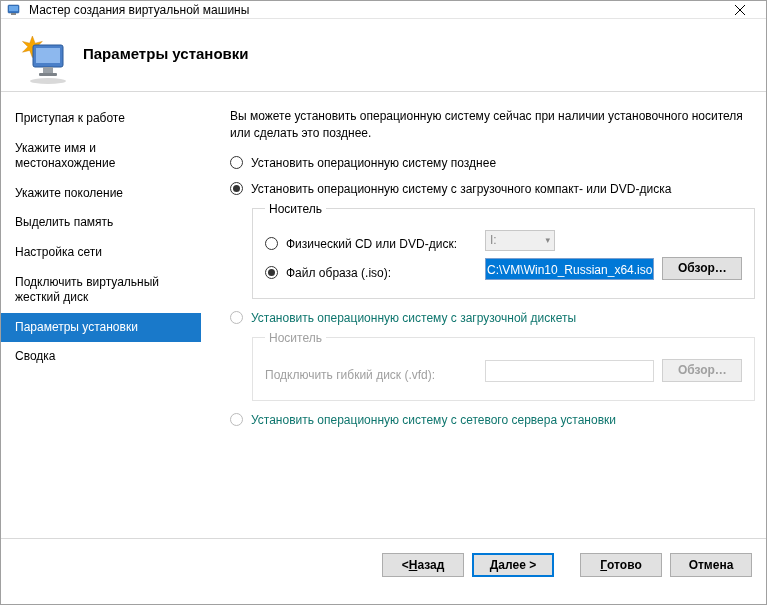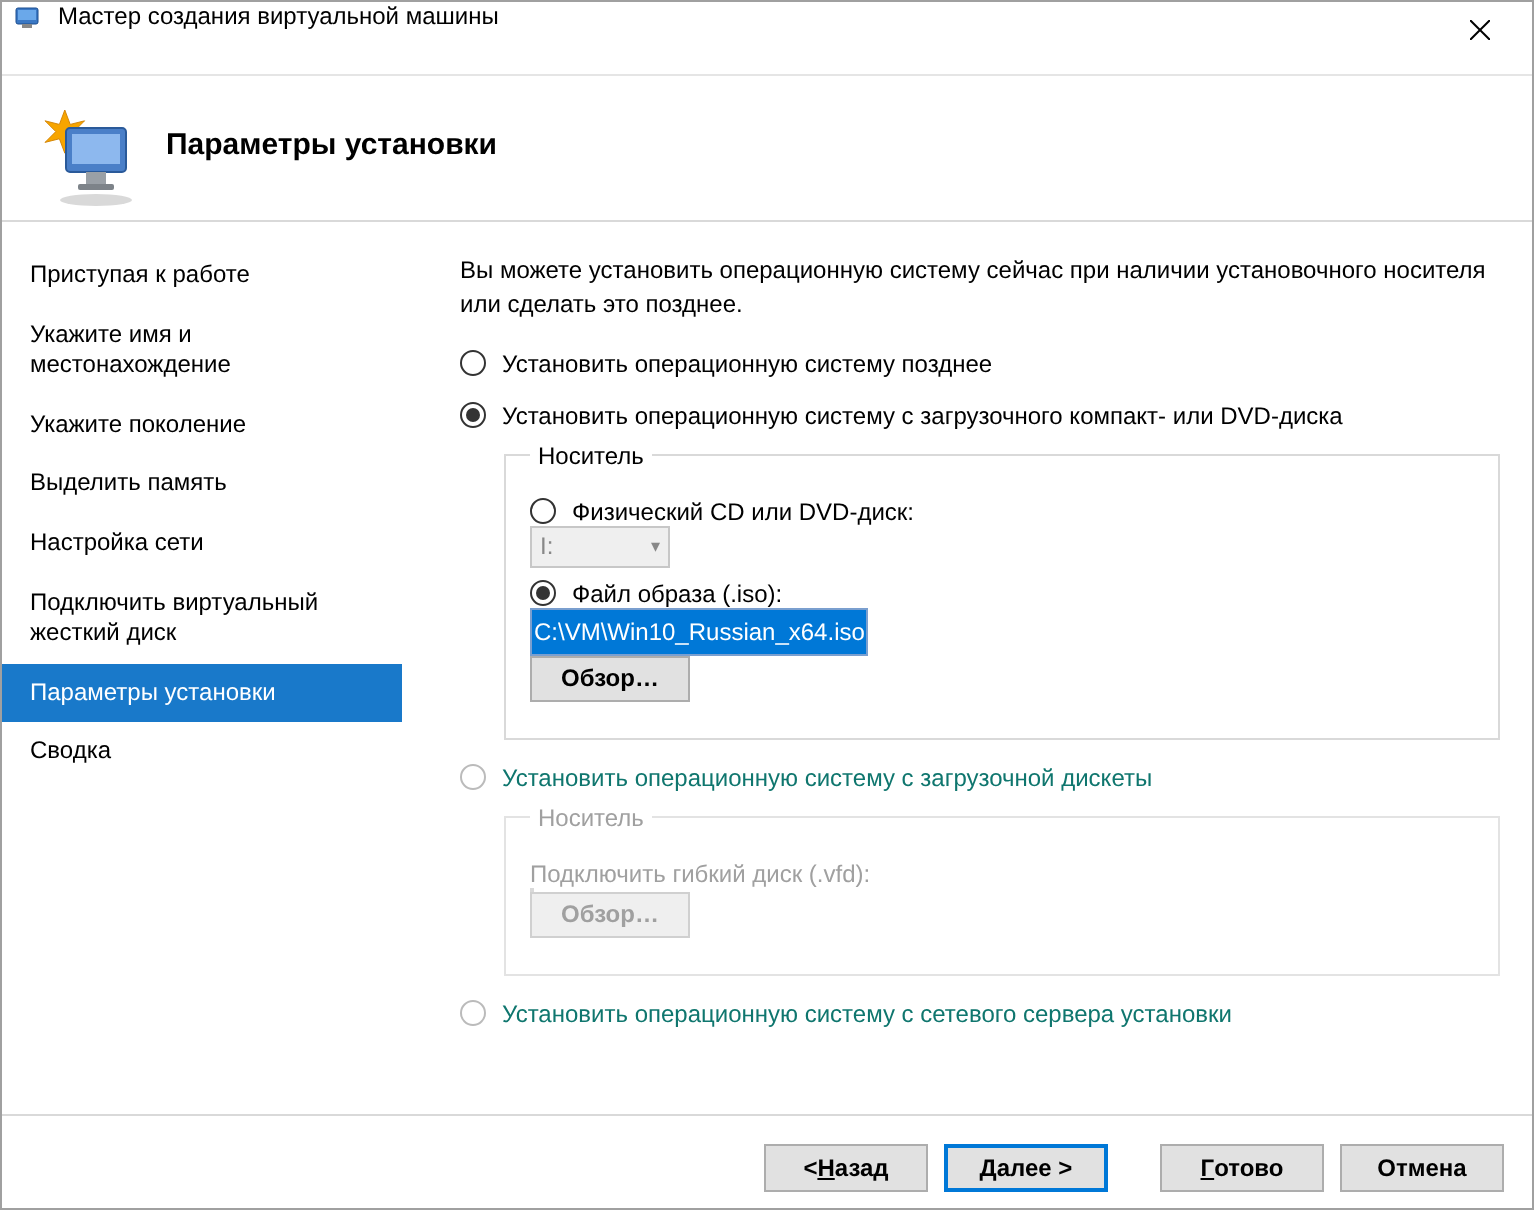--- a/index.html
+++ b/index.html
@@ -10,23 +10,23 @@
     background: #fff;
     color: #000;
     width: 767px;
     height: 605px;
     overflow: hidden;
     border: 1px solid #a0a0a0;
   }
 
   
   .titlebar {
-    height: 37px;
-    display: flex;
-    align-items: flex-start;
+    height: 18px;
+    display: flex;
+    align-items: center;
     padding: 0 4px 0 6px;
     background: #fff;
     border-bottom: 1px solid #e5e5e5;
   }
   .titlebar .app-icon {
     width: 16px; height: 16px;
     display: inline-flex; align-items: center; justify-content: center;
     margin-right: 6px;
   }
   .titlebar .title-text { flex: 1; font-size: 12px; color: #000; }
@@ -125,23 +125,22 @@
     border: 1px solid #d9d9d9;
     margin: 4px 0 12px 22px;
     padding: 8px 12px 12px 12px;
   }
   fieldset.media legend { padding: 0 4px; }
   fieldset.media.disabled legend { color: #a0a0a0; }
   fieldset.media.disabled { border-color: #e3e3e3; }
 
   .field-row {
     display: flex;
-    align-items: flex-start;
+    align-items: flex-end;
     margin: 6px 0;
-    flex-direction: column;
   }
   .field-row .label-pair {
     display: flex;
     align-items: center;
     width: 220px;
     flex: none;
   }
   .field-row .label-pair .radio { flex: none; }
   .field-row .label-text { }
   .field-row.disabled .label-text { color: #a0a0a0; }
@@ -161,21 +160,21 @@
   .drive-select .chev { font-size: 9px; color: #888; }
 
   .iso-input {
     flex: 1;
     height: 22px;
     border: 1px solid #7a9fcf;
     background: #4c1d95;
     padding: 0;
     display: flex;
     align-items: stretch;
-    margin-right: 24px;
+    margin-right: 8px;
   }
   .iso-input .selected-text {
     background: #0078d7;
     color: #fff;
     padding: 2px 1px 2px 1px;
     white-space: nowrap;
     overflow: hidden;
     display: inline-block;
     line-height: 18px;
   }

